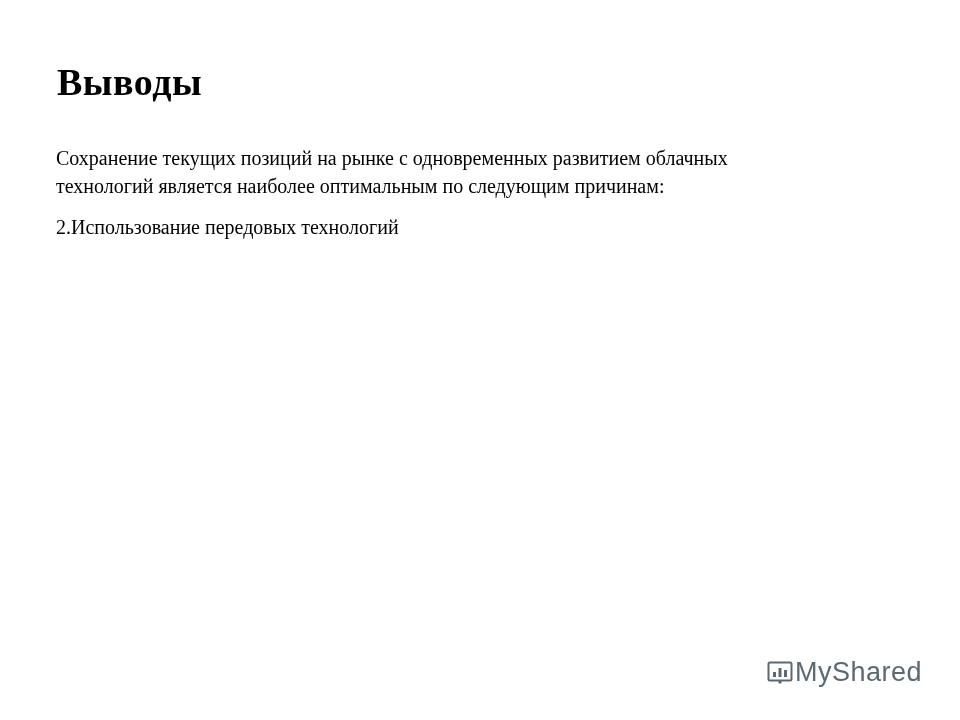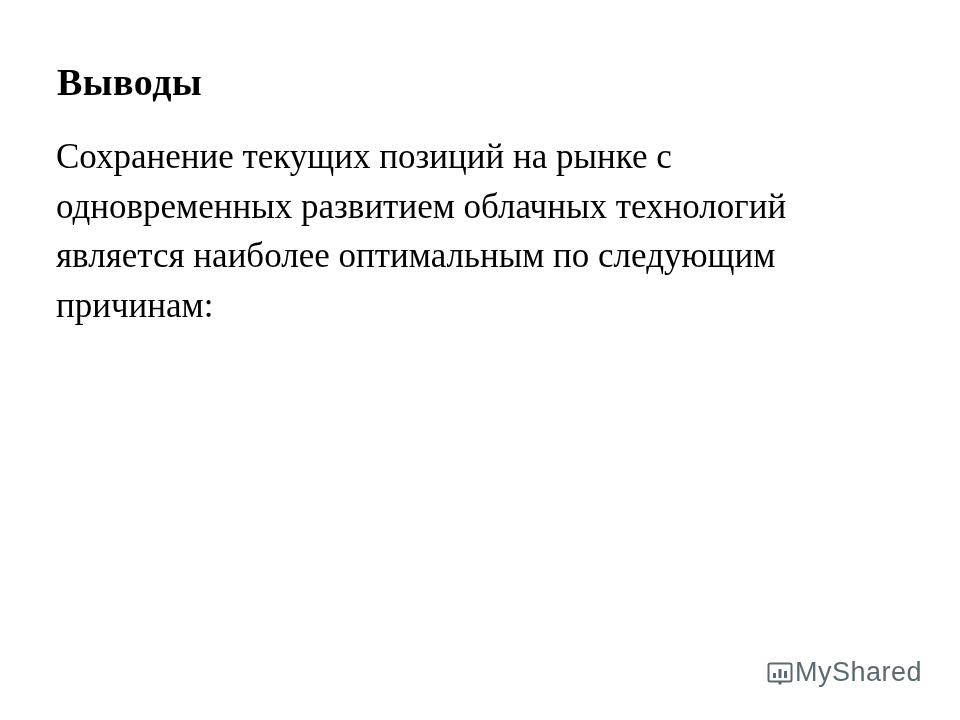--- a/index.html
+++ b/index.html
@@ -30,39 +30,39 @@
     color: #000000;
     line-height: 1.1;
   }
   .body-block {
     position: absolute;
     left: 56px;
     top: 132px;
     width: 790px;
   }
   .para {
-    font-size: 35px;
+    font-size: 20px;
     line-height: 1.42;
     color: #000000;
-    margin: 0 0 8px 0;
+    margin: 12px 0 8px 0;
     text-align: left;
   }
   .para.intro {
     max-width: 740px;
   }
   .para.item {
     margin-top: 12px;
     max-width: 760px;
   }
   .watermark {
     position: absolute;
     right: 38px;
     bottom: 24px;
     display: flex;
-    align-items: flex-end;
+    align-items: flex-start;
     gap: 0;
   }
   .watermark-icon {
     width: 30px;
     height: 30px;
     position: relative;
     display: inline-block;
   }
   .watermark-text {
     font-family: "Liberation Sans", sans-serif;
@@ -73,20 +73,21 @@
 </style>
 </head>
 <body>
 
 <div class="slide">
 
   <div class="slide-title">Выводы</div>
 
   <div class="body-block">
     <p class="para intro">Сохранение текущих позиций на рынке с одновременных развитием облачных технологий является наиболее оптимальным по следующим причинам:</p>
+    <p class="para item">2.Использование передовых технологий</p>
   </div>
 
   <div class="watermark">
     <span class="watermark-icon">
       <svg width="30" height="30" viewBox="0 0 30 30" aria-hidden="true">
         <rect x="3.5" y="5.5" width="23" height="18" rx="1.5" fill="none" stroke="#5a6a72" stroke-width="2"></rect>
         <rect x="8" y="15" width="3" height="5" fill="#5a6a72"></rect>
         <rect x="13.5" y="11" width="3" height="9" fill="#5a6a72"></rect>
         <rect x="19" y="13" width="3" height="7" fill="#5a6a72"></rect>
         <rect x="13.5" y="23.5" width="3" height="3" fill="#5a6a72"></rect>

